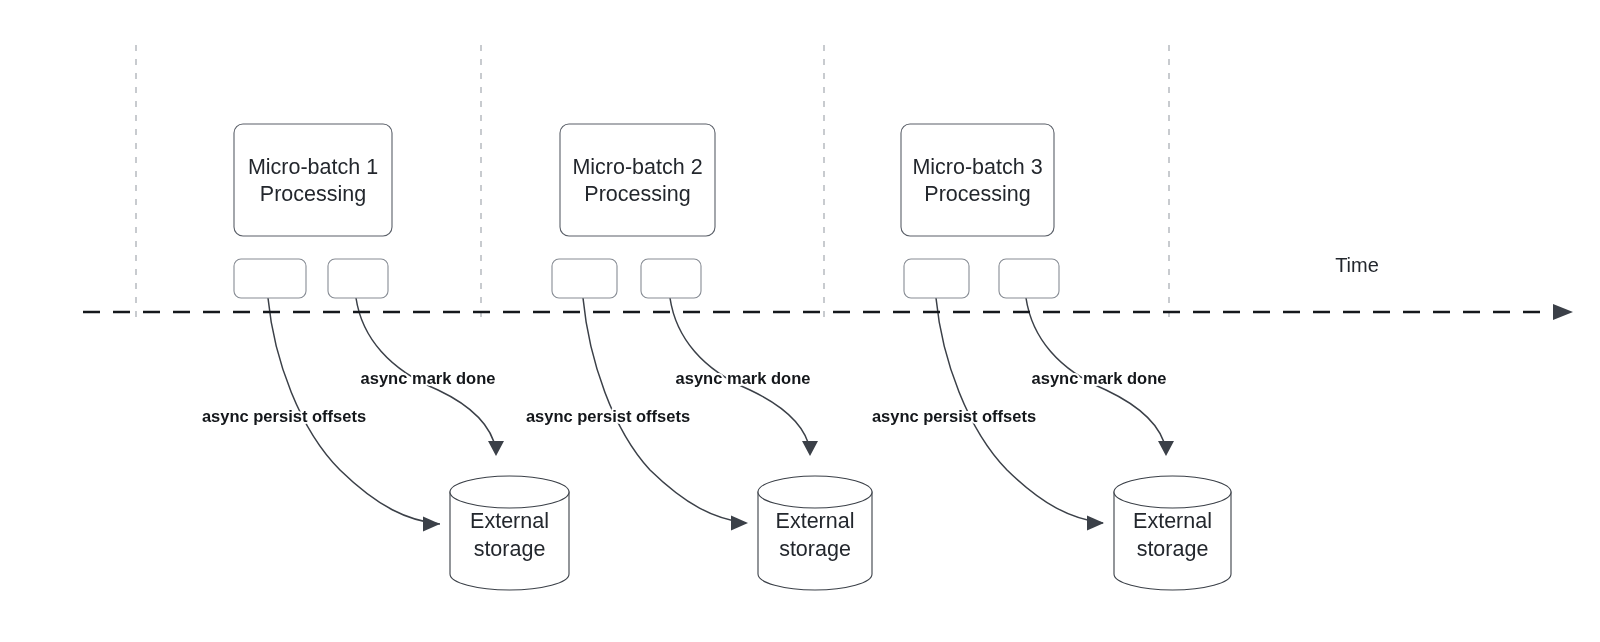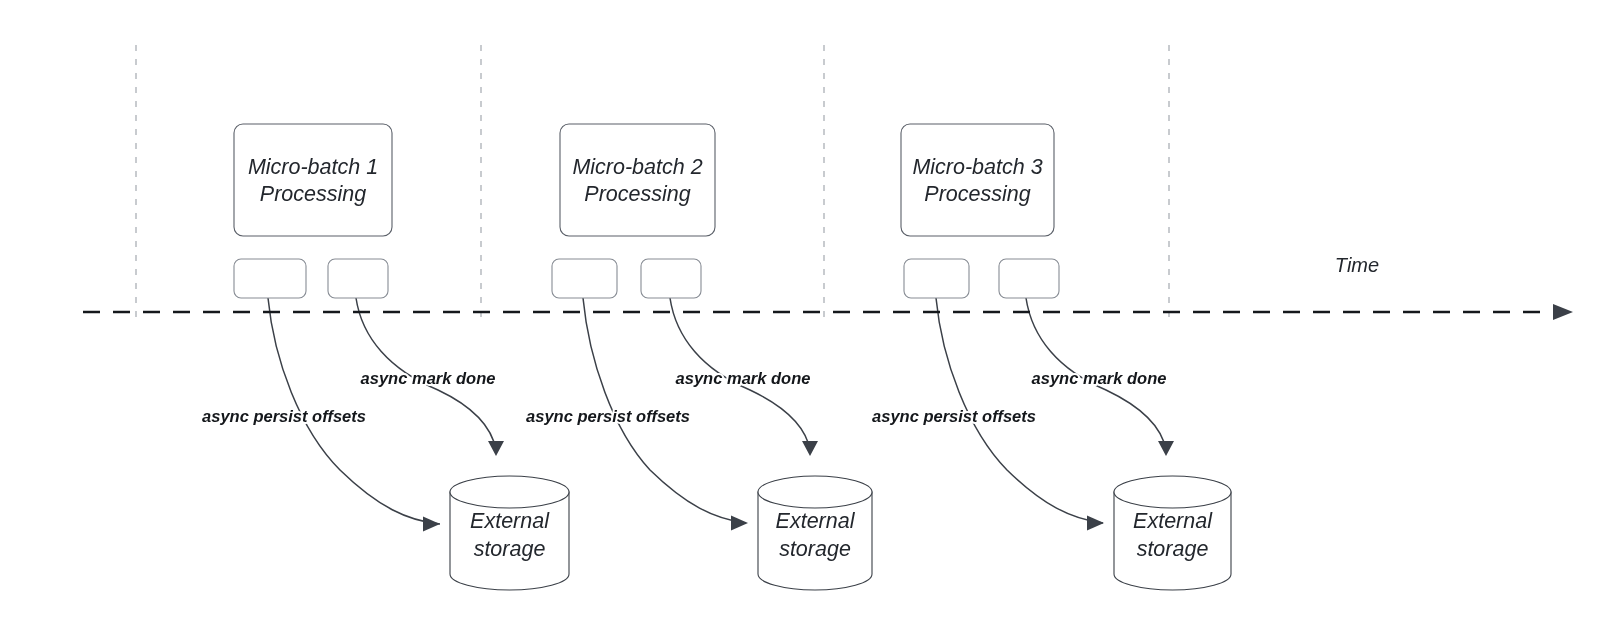--- a/index.html
+++ b/index.html
@@ -11,21 +11,20 @@
   body {
     font-family: "Liberation Sans", sans-serif;
     -webkit-font-smoothing: antialiased;
   }
   #diagram-root {
     position: relative;
     width: 1600px;
     height: 642px;
     background: #ffffff;
     overflow: hidden;
-    font-style: italic;
   }
   #diagram-svg {
     position: absolute;
     top: 0;
     left: 0;
     width: 1600px;
     height: 642px;
     display: block;
   }
   .node-shape {

